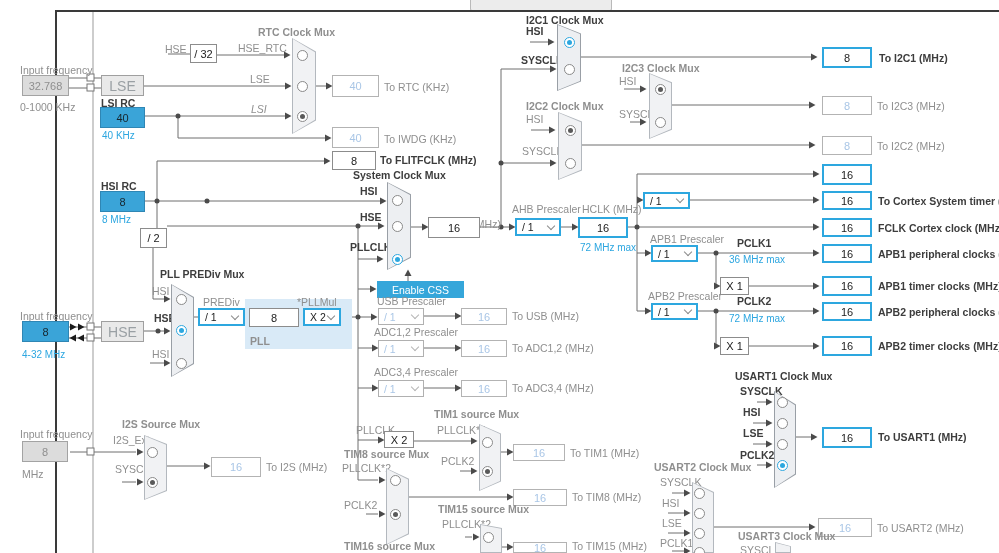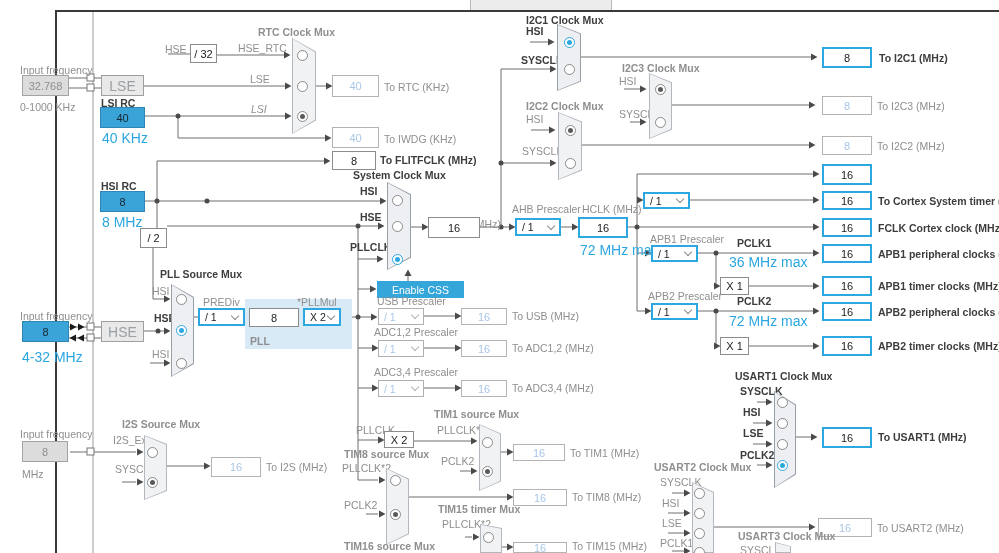--- a/index.html
+++ b/index.html
@@ -7,21 +7,21 @@
          font-family:"Liberation Sans",sans-serif;font-size:11px;color:#333;}
   
   .frame-top{position:absolute;left:55px;top:10px;width:944px;height:2px;background:#3a3a3a;}
   .frame-left{position:absolute;left:55px;top:10px;width:2px;height:543px;background:#3a3a3a;}
   .top-tab{position:absolute;left:470px;top:-8px;width:140px;height:17px;background:#ececec;
            border:1px solid #b9b9b9;border-radius:2px;}
   
   .lbl{position:absolute;font-size:10.5px;color:#8f8f8f;white-space:nowrap;}
   .lbl.hdr{font-weight:bold;}
   .lbl.dark{color:#3d3d3d;font-weight:bold;}
-  .lbl.blue{color:#2ca6e0;font-size:14px;}
+  .lbl.blue{color:#2ca6e0;font-size:10px;}
   .lbl.wrap{white-space:normal;line-height:1.15;}
   
   .vbox{position:absolute;background:#fff;border:1px solid #8c8c8c;display:flex;align-items:center;
         justify-content:center;font-size:11px;color:#222;box-sizing:border-box;}
   .vbox.on{border:2px solid #2da7df;}
   .vbox.off{border:1px solid #b3b3b3;color:#a9c6e6;}
   
   .src{position:absolute;display:flex;align-items:center;justify-content:center;font-size:11px;box-sizing:border-box;}
   .src.blue{background:#3aa4d8;border:1px solid #2f86b4;color:#17262e;}
   .src.gray{background:#dcdcdc;border:1px solid #a3a3a3;color:#8f8f8f;}
@@ -271,21 +271,21 @@
 
   <div class="lbl" style="left:648px;top:290px;">APB2 Prescaler</div>
   <div class="dd on" style="left:651px;top:303px;width:47px;height:17px;">
     <span>/ 1</span>
     <span class="caret"></span>
   </div>
   <div class="lbl dark" style="left:737px;top:295px;">PCLK2</div>
   <div class="lbl blue" style="left:729px;top:313px;">72 MHz max</div>
   <div class="vbox" style="left:720px;top:337px;width:29px;height:18px;">X 1</div>
 
-  <div class="lbl dark" style="left:160px;top:268px;">PLL Source Mux</div>
+  <div class="lbl dark" style="left:160px;top:268px;">PLL PREDiv Mux</div>
   <div class="lbl" style="left:152px;top:285px;">HSI</div>
   <div class="lbl dark" style="left:154px;top:312px;">HSE</div>
   <div class="lbl" style="left:152px;top:348px;">HSI</div>
   <div class="mux" style="left:171px;top:284px;width:23px;height:93px;">
       <i></i>
     </div>
   <span class="radio" style="left:176px;top:294px;"></span>
   <span class="radio selb" style="left:176px;top:325px;"></span>
   <span class="radio" style="left:176px;top:358px;"></span>
   <div class="lbl" style="left:203px;top:296px;">PREDiv</div>
@@ -390,21 +390,21 @@
   <div class="lbl" style="left:342px;top:462px;">PLLCLK*2</div>
   <div class="lbl" style="left:344px;top:499px;">PCLK2</div>
   <div class="mux off" style="left:386px;top:468px;width:23px;height:77px;">
       <i></i>
     </div>
   <span class="radio" style="left:390px;top:475px;"></span>
   <span class="radio sel" style="left:390px;top:509px;"></span>
   <div class="vbox off" style="left:513px;top:489px;width:54px;height:17px;">16</div>
   <div class="lbl" style="left:572px;top:491px;">To TIM8 (MHz)</div>
 
-  <div class="lbl hdr" style="left:438px;top:503px;">TIM15 timer Mux</div>
+  <div class="lbl hdr" style="left:438px;top:503px;">TIM15 source Mux</div>
   <div class="lbl" style="left:442px;top:518px;">PLLCLK*2</div>
   <div class="mux off cutb" style="left:480px;top:524px;width:22px;height:29px;">
       <i></i>
     </div>
   <span class="radio" style="left:483px;top:532px;"></span>
   <div class="vbox off" style="left:513px;top:542px;width:54px;height:11px;">16</div>
   <div class="lbl" style="left:572px;top:540px;">To TIM15 (MHz)</div>
 
   <div class="lbl hdr" style="left:344px;top:540px;">TIM16 source Mux</div>
 

